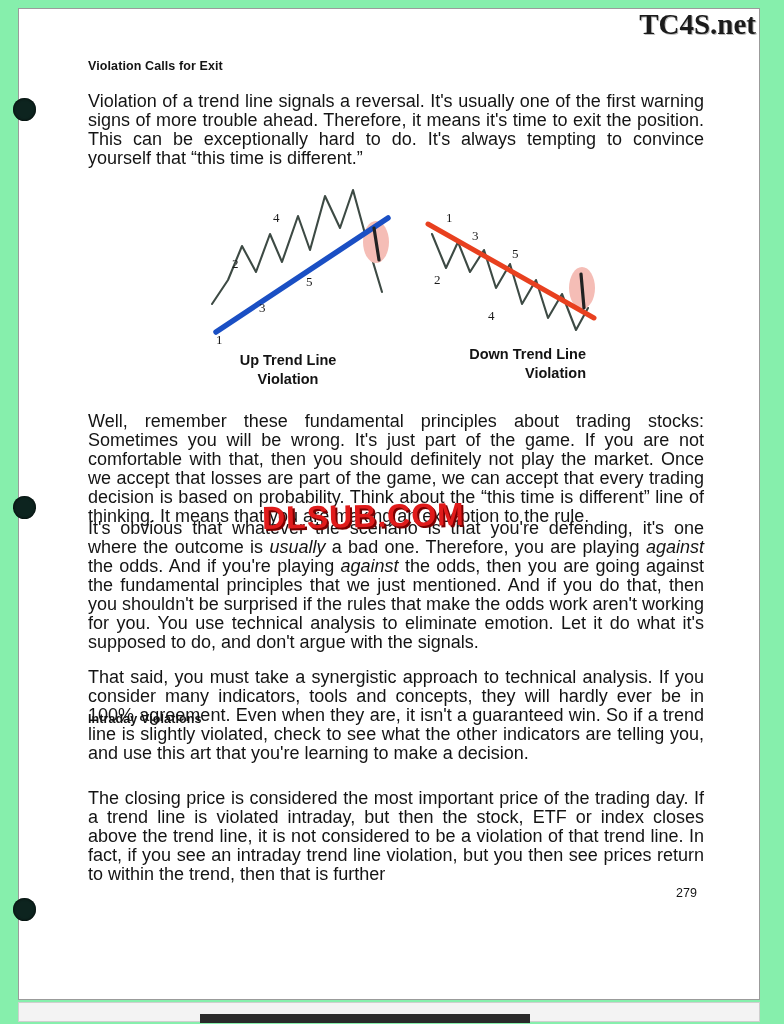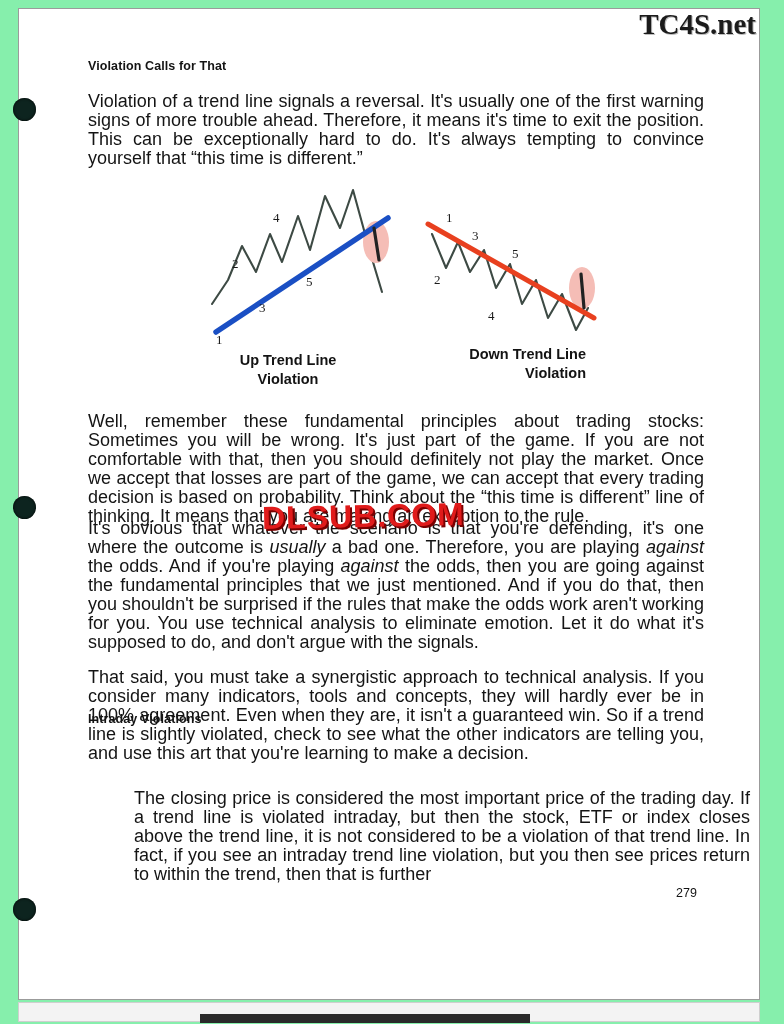--- a/index.html
+++ b/index.html
@@ -110,21 +110,21 @@
     color: #141414;
   }
   p.body em { font-style: italic; }
 
   #h-violation { top: 59px; }
   #p-intro     { top: 92px; }
   #p-well      { top: 412px; }
   #p-obvious   { top: 519px; }
   #p-synergy   { top: 668px; }
   #h-intraday  { top: 712px; }
-  #p-closing   { top: 789px; margin-left: 46px; }
+  #p-closing   { top: 789px; }
 
   #page-number {
     position: absolute;
     left: 676px; top: 886px;
     font-size: 12.5px;
     color: #141414;
   }
 
   
   #figure {
@@ -153,21 +153,21 @@
   <div id="page-border"></div>
   <div id="bottom-strip"></div>
   <div id="bottom-strip-dark"></div>
 
   <div class="hole" id="hole-1"></div>
   <div class="hole" id="hole-2"></div>
   <div class="hole" id="hole-3"></div>
 
   <div id="wm-top">TC4S.net</div>
 
-  <h2 class="content heading" id="h-violation">Violation Calls for That</h2>
+  <h2 class="content heading" id="h-violation">Violation Calls for Exit</h2>
 
   <p class="content body" id="p-intro">Violation of a trend line signals a reversal.  It's usually one of the first warning signs of more trouble ahead.  Therefore, it means it's time to exit the position.  This can be exceptionally hard to do.  It's always tempting to convince yourself that “this time is different.”</p>
 
   <div id="figure">
     <svg width="450" height="215" viewBox="0 0 450 215" xmlns="http://www.w3.org/2000/svg">
 
       <g>
         <polyline points="42,132 58,108 72,74 86,100 100,62 112,90 128,44 140,78 155,24 170,56 183,18 200,80 212,120" fill="none" stroke="#3d4a44" stroke-width="2.1" stroke-linejoin="round" stroke-linecap="round"></polyline>
       </g>
 

